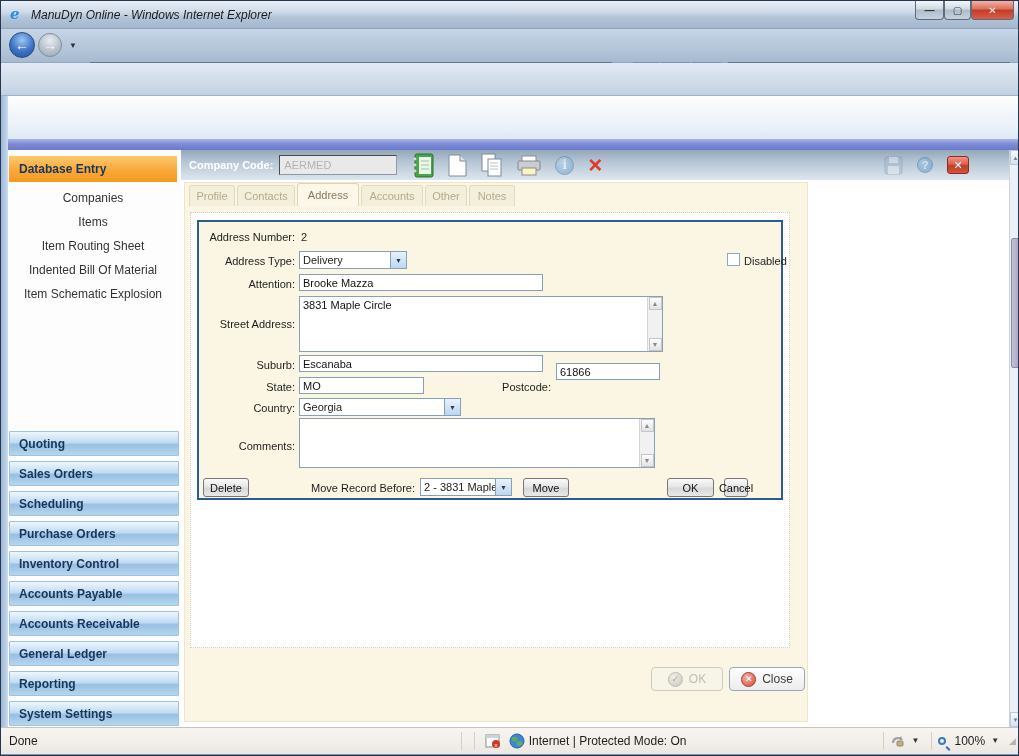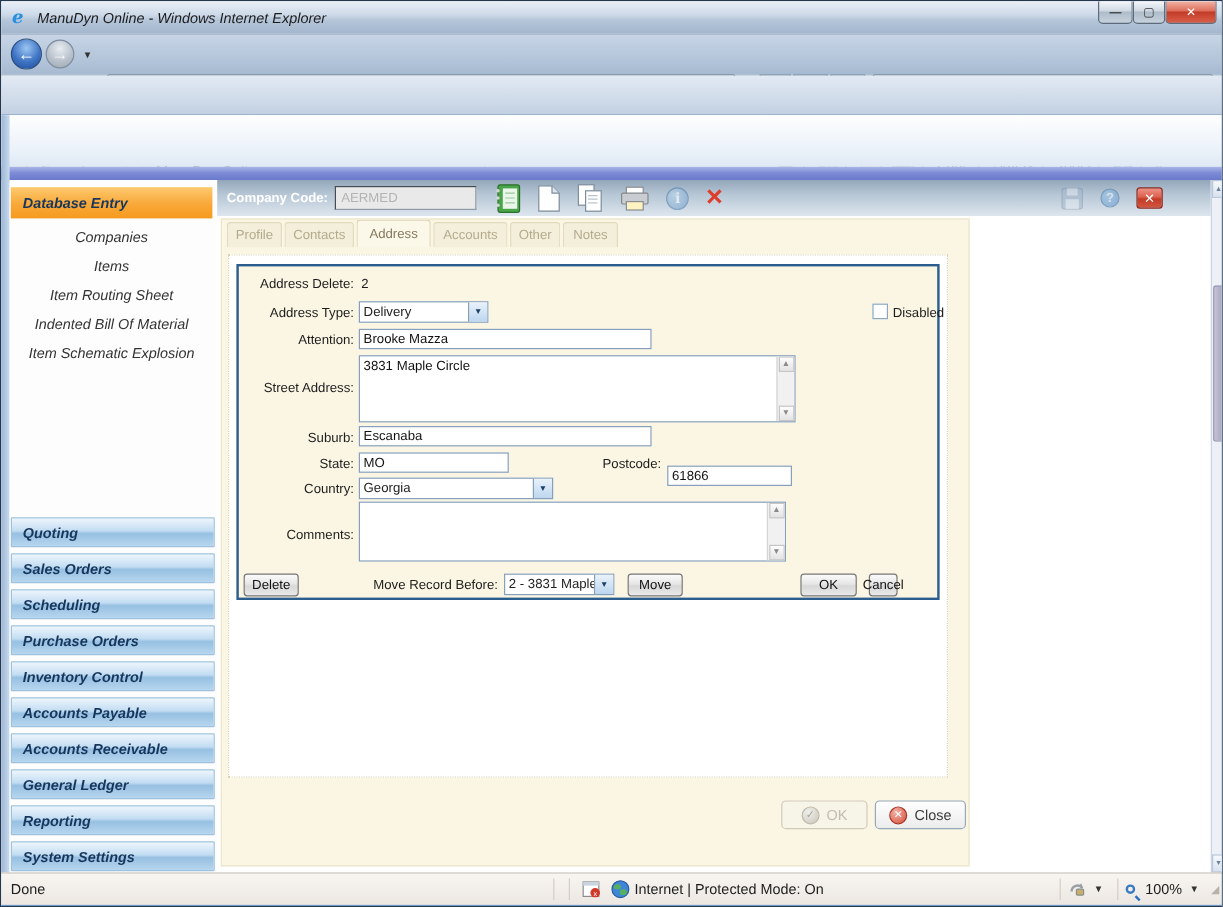--- a/index.html
+++ b/index.html
@@ -67,21 +67,21 @@
   .hdrlink{display:flex;align-items:center;gap:6px;font-size:12px;color:#2a2a2a;}
   .bluebar{left:0;top:138px;width:1019px;height:11px;
     background:linear-gradient(180deg,#aab5e6 0%,#7e8cd6 45%,#6a79cb 100%);}
   
   .cloudlogo{left:10px;top:98px;width:66px;height:38px;}
   .cl-block{position:absolute;border-radius:2px;}
   .cl-letters{position:absolute;left:2px;top:15px;font-size:9px;font-weight:bold;color:#3fae3f;
     letter-spacing:4px;text-shadow:0 0 2px #fff;}
   
   .leftstrip{left:0;top:95px;width:7px;height:631px;background:linear-gradient(90deg,#9db7d6,#c8daee);}
-  .sidebar{left:7px;top:149px;width:173px;height:577px;background:#fdfdfd;font-style:italic;}
+  .sidebar{left:7px;top:149px;width:173px;height:577px;background:#fdfdfd;}
   .sb-header{position:absolute;left:1px;top:6px;width:168px;height:26px;
     background:linear-gradient(180deg,#fdc96d 0%,#f9a839 55%,#f59a1e 100%);
     display:flex;align-items:center;padding-left:10px;font-weight:bold;font-size:12px;color:#16365c;}
   .sb-item{position:absolute;left:0;width:170px;text-align:center;font-size:12px;color:#333;cursor:pointer;}
   .sb-module{position:absolute;left:1px;width:170px;height:25px;
     background:linear-gradient(180deg,#eef6fd 0%,#c2dcf2 45%,#97c0e2 55%,#b7d6ee 100%);
     border:1px solid #9fc3de;border-radius:1px;
     display:flex;align-items:center;padding-left:9px;font-weight:bold;font-size:12px;color:#16365c;cursor:pointer;}
   
   .maintoolbar{left:180px;top:149px;width:828px;height:30px;
@@ -418,21 +418,21 @@
     <div class="apptab" style="left:4px;width:46px;">Profile</div>
     <div class="apptab" style="left:52px;width:58px;">Contacts</div>
     <div class="apptab active" style="left:112px;width:62px;">Address</div>
     <div class="apptab" style="left:176px;width:62px;">Accounts</div>
     <div class="apptab" style="left:240px;width:42px;">Other</div>
     <div class="apptab" style="left:284px;width:46px;">Notes</div>
 
     <div class="innerbox">
       <div class="formpanel">
 
-        <div class="flabel" style="left:6px;top:9px;width:90px;">Address Delete:</div>
+        <div class="flabel" style="left:6px;top:9px;width:90px;">Address Number:</div>
         <div class="fvalue" style="left:102px;top:9px;">2</div>
 
         <div class="flabel" style="left:6px;top:33px;width:90px;">Address Type:</div>
         <div class="ddown" style="left:100px;top:29px;width:108px;">
           <span class="dtext">Delivery</span>
           <span class="ddbtn">▼</span>
         </div>
         <div class="cbox" style="left:528px;top:31px;"></div>
         <div class="fvalue" style="left:545px;top:33px;">Disabled</div>
 
@@ -447,21 +447,21 @@
               <span class="fs-arrow">▼</span>
           </span>
         </div>
 
         <div class="flabel" style="left:6px;top:137px;width:90px;">Suburb:</div>
         <input class="tinput" style="left: 100px; top: 133px; width: 244px;" value="Escanaba">
 
         <div class="flabel" style="left:6px;top:159px;width:90px;">State:</div>
         <input class="tinput" style="left: 100px; top: 155px; width: 125px;" value="MO">
         <div class="flabel" style="left:282px;top:159px;width:70px;">Postcode:</div>
-        <input class="tinput" style="left: 357px; top: 166px; width: 104px;" value="61866">
+        <input class="tinput" style="left: 357px; top: 141px; width: 104px;" value="61866">
 
         <div class="flabel" style="left:6px;top:180px;width:90px;">Country:</div>
         <div class="ddown" style="left:100px;top:176px;width:162px;">
           <span class="dtext">Georgia</span>
           <span class="ddbtn">▼</span>
         </div>
 
         <div class="flabel" style="left:6px;top:218px;width:90px;">Comments:</div>
         <div class="tarea" style="left:100px;top:196px;width:356px;height:50px;">
           <span></span>

